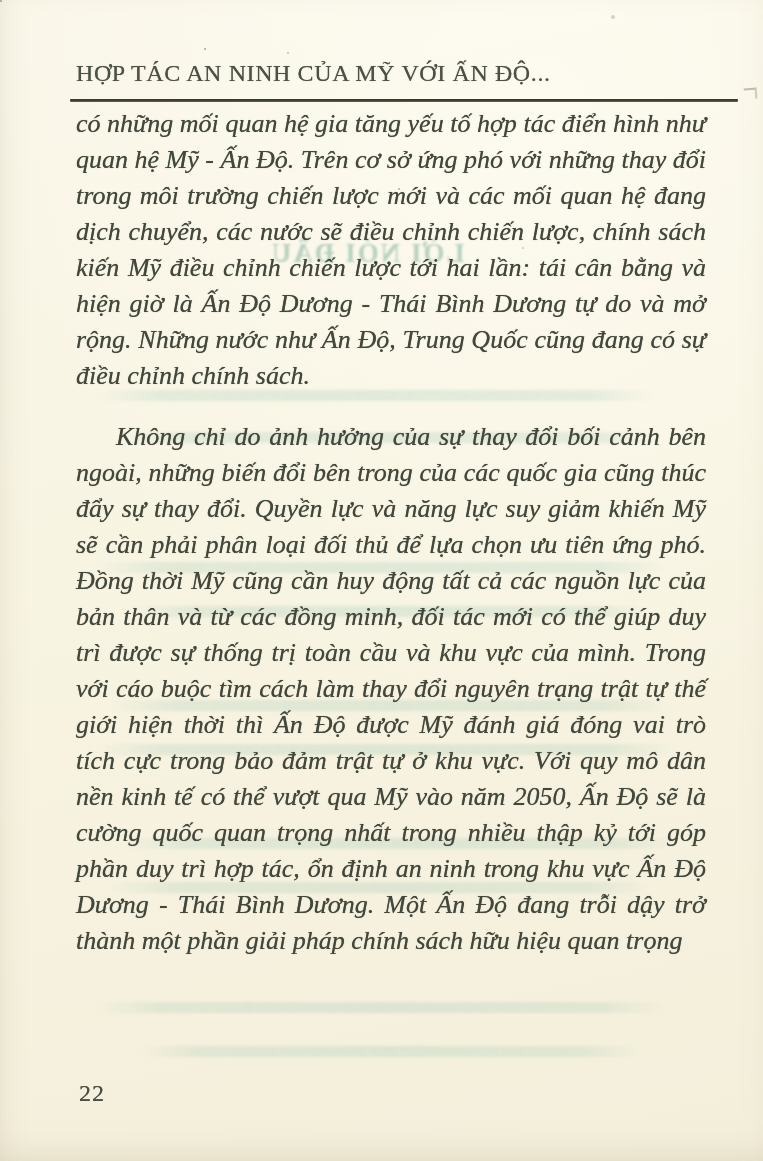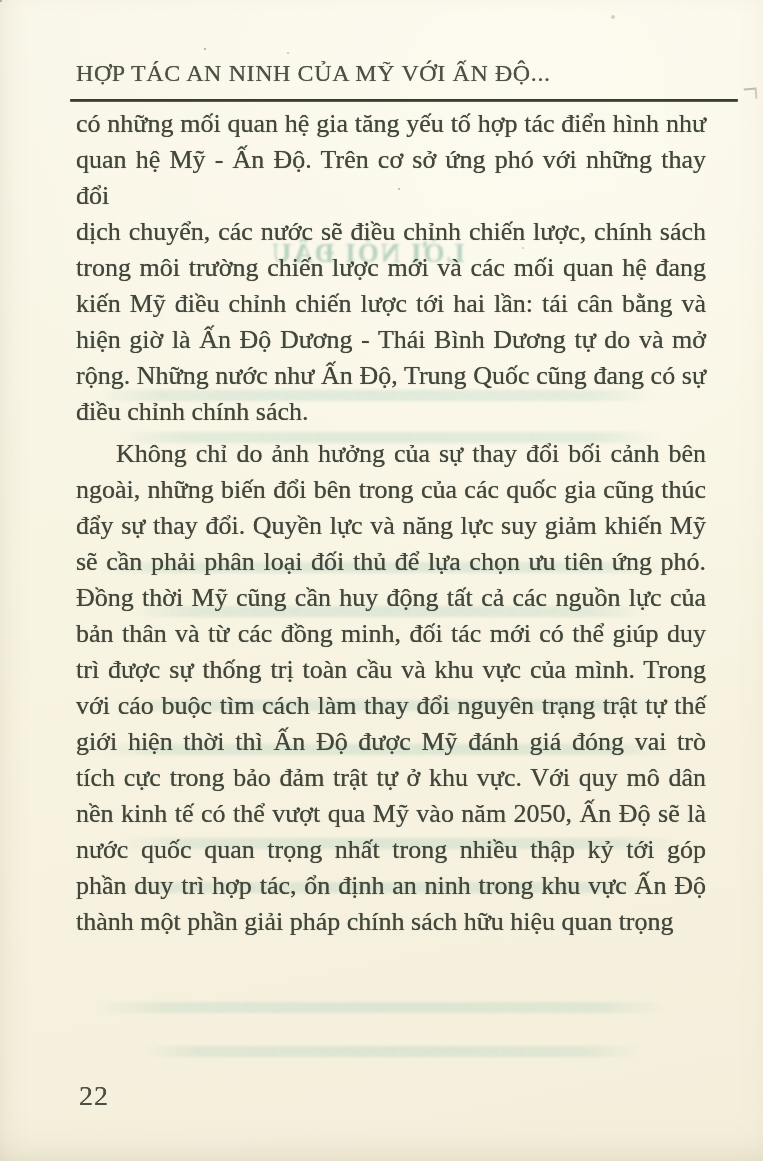--- a/index.html
+++ b/index.html
@@ -25,42 +25,42 @@
     position:absolute;left:70px;top:99px;width:668px;height:3px;
     background:linear-gradient(to bottom,#34382d 0%,#3d4235 60%,#6a6e60 100%);
     border-radius:1px;
   }
   
   .page-body{
     position:absolute;left:76px;top:106px;width:630px;
     font-size:26px;line-height:36px;color:#42473c;
     text-shadow:0 0 .7px rgba(60,65,54,.8);
   }
-  .paragraph + .paragraph{margin-top:6px;}
-  .line{text-align:justify;text-align-last:justify;}
+  .paragraph + .paragraph{margin-top:25px;}
+  .line{text-align:justify;text-align-last:justify;font-style:italic;}
   .paragraph .line:last-child{text-align-last:left;}
   .paragraph.indent .line:first-child{text-indent:40px;}
   
   .bleed-layer{position:absolute;inset:0;pointer-events:none;}
   .bleed-title{
     position:absolute;left:270px;top:238px;
     transform:scaleX(-1);
     font-size:27px;font-weight:bold;letter-spacing:2px;
     color:rgba(125,178,159,.55);filter:blur(1.1px);
     white-space:nowrap;
   }
   .bleed-smudge{
     position:absolute;height:11px;border-radius:5px;
     background:linear-gradient(to right,rgba(140,190,170,0) 0%,rgba(140,190,170,.20) 12%,rgba(150,198,178,.26) 50%,rgba(140,190,170,.20) 88%,rgba(140,190,170,0) 100%);
     filter:blur(1.6px);
   }
   
   .page-number{
     position:absolute;left:79px;top:1080px;
-    font-size:28px;color:#4a4f43;letter-spacing:1px;
+    font-size:24px;color:#4a4f43;letter-spacing:1px;
     text-shadow:0 0 .6px rgba(65,70,58,.8);
   }
   
   .pencil-mark{
     position:absolute;left:744px;top:88px;width:11px;height:9px;
     border-top:2px solid rgba(100,104,92,.40);
     border-right:2px solid rgba(100,104,92,.30);
     transform:rotate(-4deg);
   }
   .specks{
@@ -98,41 +98,42 @@
     </div>
 
   <div class="header-title">HỢP TÁC AN NINH CỦA MỸ VỚI ẤN ĐỘ...</div>
   <div class="header-rule"></div>
 
   <div class="page-body">
 
   <div class="paragraph">
         <div class="line">có những mối quan hệ gia tăng yếu tố hợp tác điển hình như</div>
         <div class="line">quan hệ Mỹ - Ấn Độ. Trên cơ sở ứng phó với những thay đổi</div>
+        <div class="line">trong môi trường chiến lược mới và các mối quan hệ đang</div>
         <div class="line">dịch chuyển, các nước sẽ điều chỉnh chiến lược, chính sách</div>
-        <div class="line">trong môi trường chiến lược mới và các mối quan hệ đang</div>
         <div class="line">kiến Mỹ điều chỉnh chiến lược tới hai lần: tái cân bằng và</div>
         <div class="line">hiện giờ là Ấn Độ Dương - Thái Bình Dương tự do và mở</div>
         <div class="line">rộng. Những nước như Ấn Độ, Trung Quốc cũng đang có sự</div>
         <div class="line">điều chỉnh chính sách.</div>
       </div>
       <div class="paragraph indent">
         <div class="line">Không chỉ do ảnh hưởng của sự thay đổi bối cảnh bên</div>
         <div class="line">ngoài, những biến đổi bên trong của các quốc gia cũng thúc</div>
         <div class="line">đẩy sự thay đổi. Quyền lực và năng lực suy giảm khiến Mỹ</div>
         <div class="line">sẽ cần phải phân loại đối thủ để lựa chọn ưu tiên ứng phó.</div>
         <div class="line">Đồng thời Mỹ cũng cần huy động tất cả các nguồn lực của</div>
         <div class="line">bản thân và từ các đồng minh, đối tác mới có thể giúp duy</div>
         <div class="line">trì được sự thống trị toàn cầu và khu vực của mình. Trong</div>
         <div class="line">với cáo buộc tìm cách làm thay đổi nguyên trạng trật tự thế</div>
         <div class="line">giới hiện thời thì Ấn Độ được Mỹ đánh giá đóng vai trò</div>
         <div class="line">tích cực trong bảo đảm trật tự ở khu vực. Với quy mô dân</div>
         <div class="line">nền kinh tế có thể vượt qua Mỹ vào năm 2050, Ấn Độ sẽ là</div>
-        <div class="line">nước quốc quan trọng nhất trong nhiều thập kỷ tới góp</div>
+        <div class="line">cường quốc quan trọng nhất trong nhiều thập kỷ tới góp</div>
         <div class="line">phần duy trì hợp tác, ổn định an ninh trong khu vực Ấn Độ</div>
+        <div class="line">Dương - Thái Bình Dương. Một Ấn Độ đang trỗi dậy trở</div>
         <div class="line">thành một phần giải pháp chính sách hữu hiệu quan trọng</div>
       </div>
     </div>
 
   <div class="page-number">22</div>
 
   <div class="pencil-mark"></div>
   <div class="specks"></div>
   <div class="vignette"></div>
 </div>

